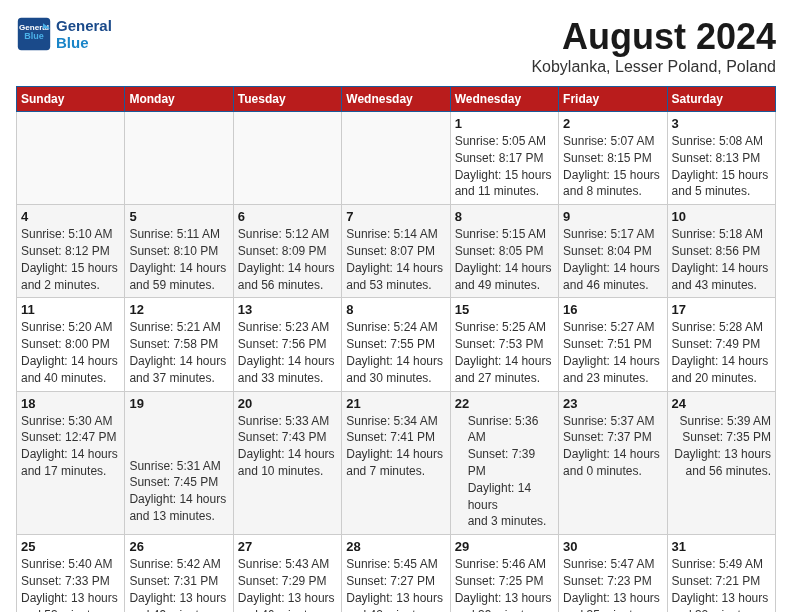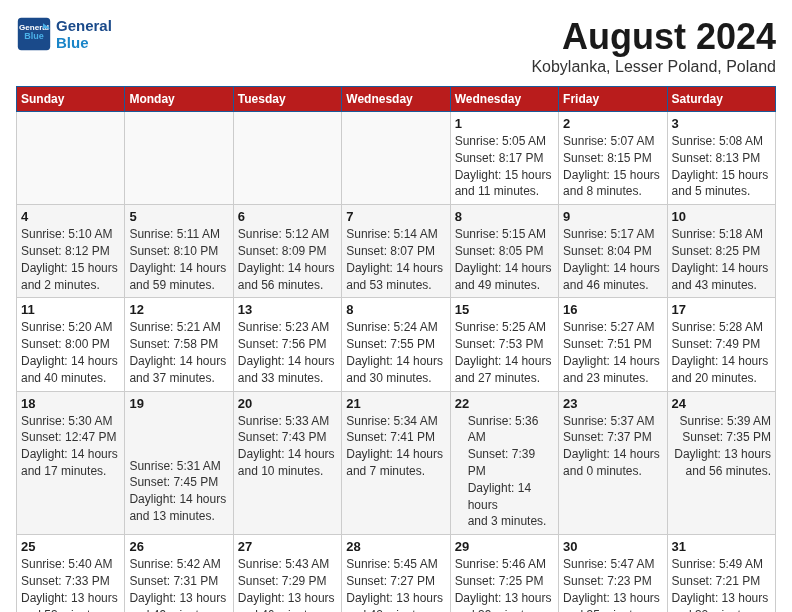--- a/index.html
+++ b/index.html
@@ -180,21 +180,21 @@
         <td>
           <span class="day-number">9</span>
           <div class="day-info" style="white-space: pre-line;">Sunrise: 5:17 AM
 Sunset: 8:04 PM
 Daylight: 14 hours
 and 46 minutes.</div>
         </td>
         <td>
           <span class="day-number">10</span>
           <div class="day-info" style="white-space: pre-line;">Sunrise: 5:18 AM
-Sunset: 8:25 PM
+Sunset: 8:56 PM
 Daylight: 14 hours
 and 43 minutes.</div>
         </td>
       </tr>
       <tr>
         <td>
           <span class="day-number">11</span>
           <div class="day-info" style="white-space: pre-line;">Sunrise: 5:20 AM
 Sunset: 8:00 PM
 Daylight: 14 hours

